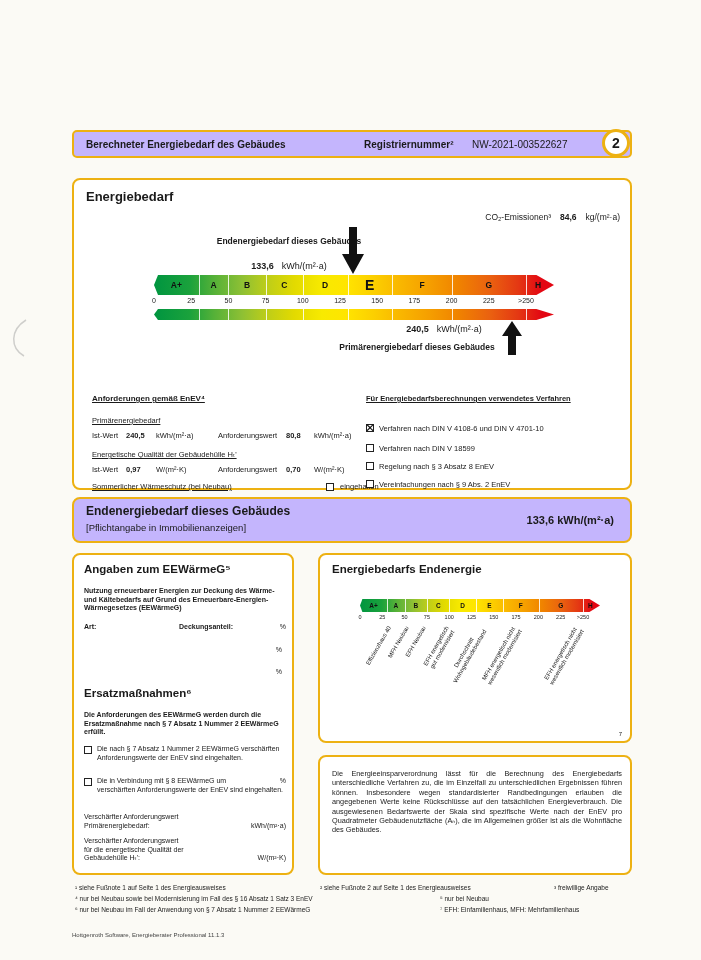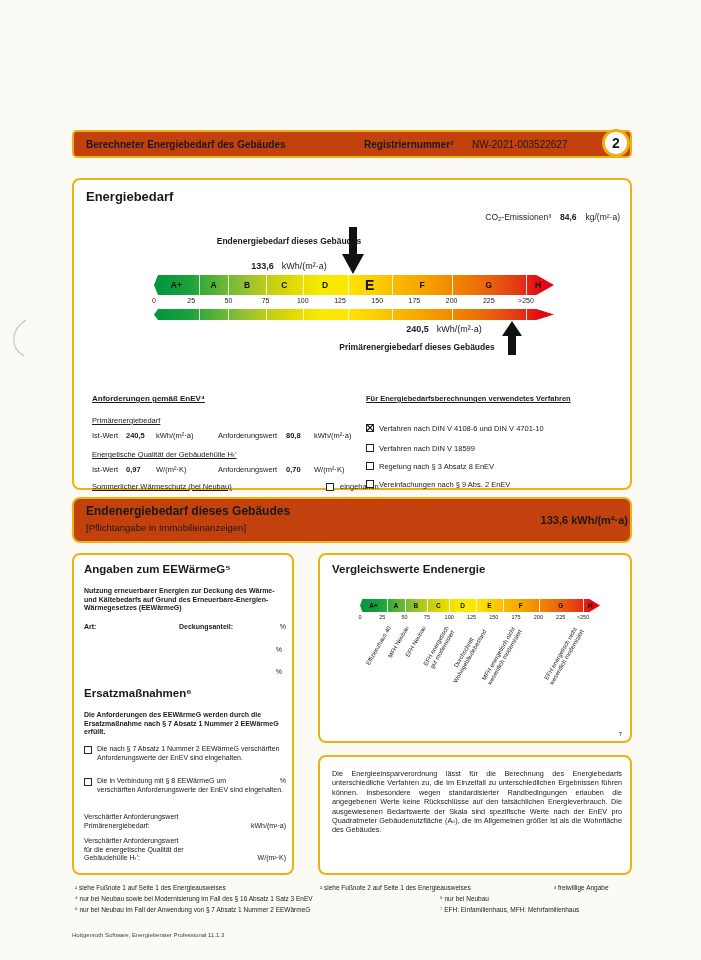--- a/index.html
+++ b/index.html
@@ -4,21 +4,21 @@
 <style>
   * { margin:0; padding:0; box-sizing:border-box; }
   html,body { background:#e9e8e3; }
   body { font-family:"Liberation Sans","DejaVu Sans",sans-serif; color:#1a1a1a; }
   .page { position:relative; width:701px; height:960px; background:#fbfaf5; margin:0 auto; overflow:hidden; }
 
   .b { font-weight:700; }
   .u { text-decoration:underline; text-underline-offset:1px; }
 
   .box { position:absolute; background:#fff; border:2.5px solid #edb112; border-radius:8px; }
-  .filled { background:#c2410c;padding-left:24px; }
+  .filled { background:#c4b5fd;padding-left:24px; }
 
   
   .hdr-title { position:absolute; left:14px; top:8px; font-size:30px; font-weight:700; letter-spacing:.5px; }
   .hdr-sub   { position:absolute; left:358px; top:30px; font-size:12px; font-weight:700; }
   .hdr-law   { position:absolute; left:14px; top:52px; font-size:9.5px; display:flex; gap:22px; }
 
   
   .meta-bar { height:23px; display:flex; align-items:center; font-size:10px; }
   .meta-bar span { position:absolute; white-space:nowrap; }
   .page-circle { position:absolute; left:602px; top:129px; width:28px; height:28px; background:#fff;
@@ -57,21 +57,21 @@
   .anf-col > div, .verf-col > div { position:absolute; left:6px; width:100%; }
   .vrow { display:grid; grid-template-columns:34px 30px 62px 68px 28px 1fr; }
   .opt { display:flex; gap:5px; align-items:flex-start; }
 
   .cb { position:relative; display:inline-block; width:8px; height:8px; border:1px solid #222; background:#fff; flex:0 0 auto; }
   .cb.checked::after { content:"\2715"; position:absolute; left:-2px; top:-4.5px; font-size:12px; font-weight:700; color:#111; }
 
   
   .banner-title { position:absolute; left:12px; top:5px;  font-size:12px; font-weight:700; }
   .banner-sub   { position:absolute; left:12px; top:23px; font-size:9.5px; }
-  .banner-value { position:absolute; right:2px; top:15px; font-size:11px; font-weight:700; }
+  .banner-value { position:absolute; right:16px; top:15px; font-size:11px; font-weight:700; }
 
   
   .eew { font-size:7px; }
   .eew > div { position:absolute; }
   .eew .wide { left:10px; width:202px; line-height:8.6px; }
   .eew .chk { display:flex; gap:5px; }
   .eew .chk .cb { margin-top:1px; }
   .eew .chk > div { flex:1; position:relative; }
   .pct-abs { position:absolute; right:0; top:0; }
   .prewrap { white-space:pre-line; }
@@ -274,21 +274,21 @@
     </div>
     <div class="wide req" style="top:282px">
       <div class="prewrap">Verschärfter Anforderungswert
 für die energetische Qualität der
 Gebäudehülle Hₜ':</div>
       <span class="unit">W/(m²·K)</span>
     </div>
   </div>
 
   <div class="box" style="left:318px;top:553px;width:314px;height:190px">
-    <div class="box-title-sm">Vergleichswerte Endenergie</div>
+    <div class="box-title-sm">Energiebedarfs Endenergie</div>
 
     <div class="sbar small-bar">
       <i class="sep" style="left:11.2%"></i>
       <i class="sep" style="left:18.6%"></i>
       <i class="sep" style="left:27.9%"></i>
       <i class="sep" style="left:37.2%"></i>
       <i class="sep" style="left:48.4%"></i>
       <i class="sep" style="left:59.5%"></i>
       <i class="sep" style="left:74.4%"></i>
       <i class="sep" style="left:93%"></i>

